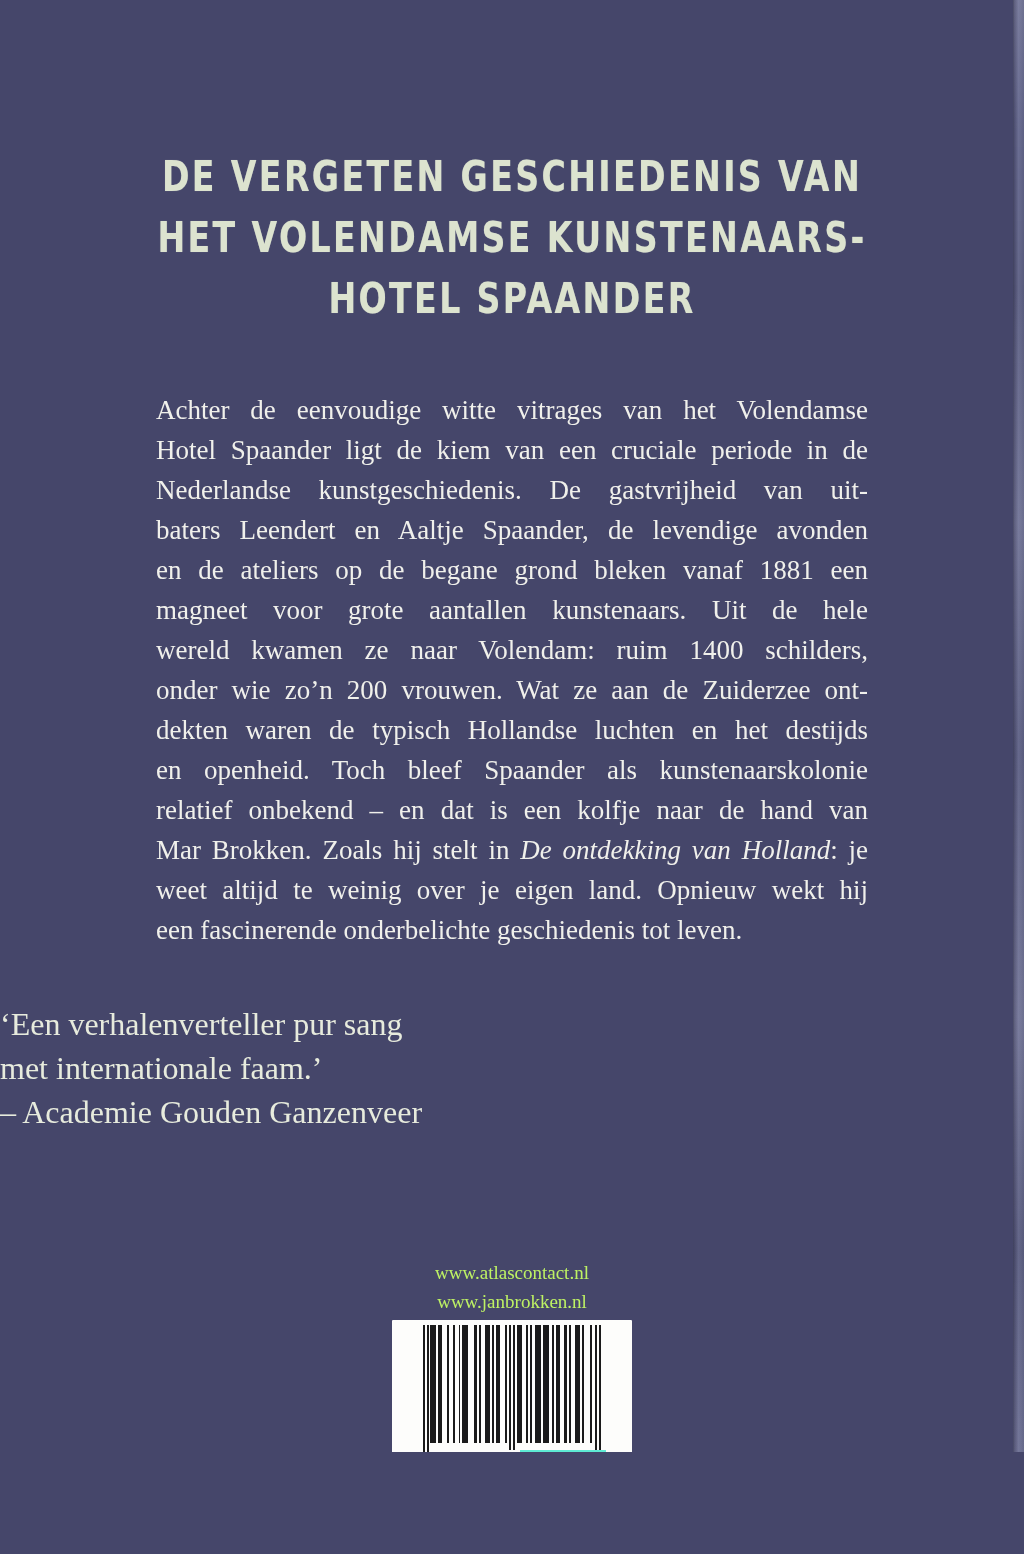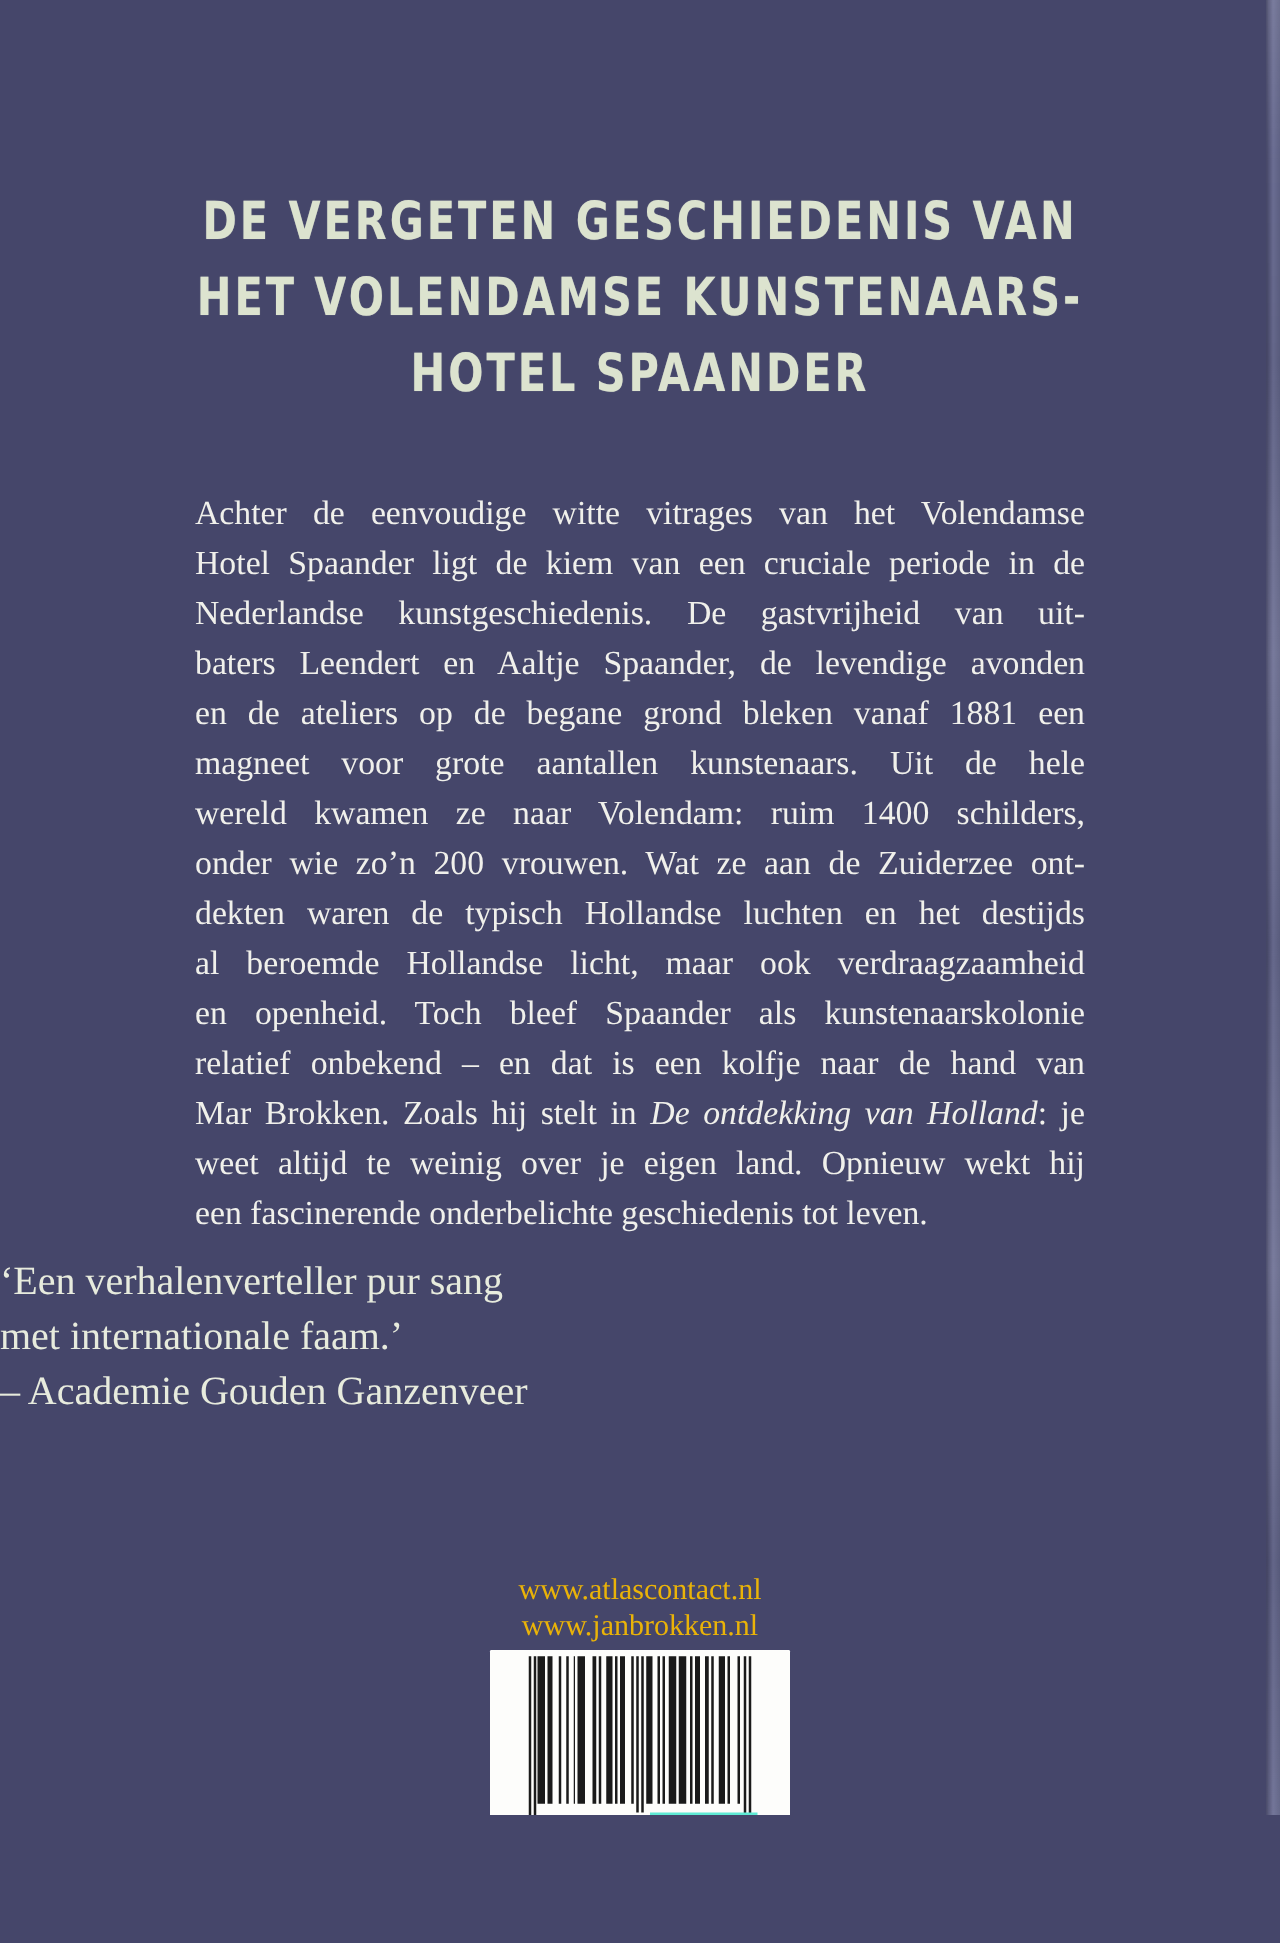--- a/index.html
+++ b/index.html
@@ -83,22 +83,22 @@
     color: #e7ebdd;
     font-size: 32px;
     line-height: 44px;
   }
   .links {
     position: absolute;
     top: 1258px;
     left: 0;
     width: 100%;
     text-align: center;
-    color: #eab308;
-    font-size: 24px;
+    color: #bef264;
+    font-size: 19px;
     line-height: 29px;
   }
   .barcode {
     position: absolute;
     top: 1320px;
     left: 392px;
     width: 240px;
     height: 157px;
     background: #fdfdfb;
     border-radius: 1px;
@@ -146,21 +146,20 @@
   <div class="blurb" id="blurb">
       <div class="blurb-line">Achter de eenvoudige witte vitrages van het Volendamse</div>
       <div class="blurb-line">Hotel Spaander ligt de kiem van een cruciale periode in de</div>
       <div class="blurb-line">Nederlandse kunstgeschiedenis. De gastvrijheid van uit-</div>
       <div class="blurb-line">baters Leendert en Aaltje Spaander, de levendige avonden</div>
       <div class="blurb-line">en de ateliers op de begane grond bleken vanaf 1881 een</div>
       <div class="blurb-line">magneet voor grote aantallen kunstenaars. Uit de hele</div>
       <div class="blurb-line">wereld kwamen ze naar Volendam: ruim 1400 schilders,</div>
       <div class="blurb-line">onder wie zo’n 200 vrouwen. Wat ze aan de Zuiderzee ont-</div>
       <div class="blurb-line">dekten waren de typisch Hollandse luchten en het destijds</div>
-      <div class="blurb-line">al beroemde Hollandse licht, maar ook verdraagzaamheid</div>
       <div class="blurb-line">en openheid. Toch bleef Spaander als kunstenaarskolonie</div>
       <div class="blurb-line">relatief onbekend – en dat is een kolfje naar de hand van</div>
       <div class="blurb-line"><span>Mar Brokken. Zoals hij stelt in </span><em>De ontdekking van Holland</em><span>: je</span></div>
       <div class="blurb-line">weet altijd te weinig over je eigen land. Opnieuw wekt hij</div>
       <div class="blurb-line last">een fascinerende onderbelichte geschiedenis tot leven.</div>
     </div>
 
   <div class="quote">
     <div>‘Een verhalenverteller pur sang</div>
     <div>met internationale faam.’</div>

